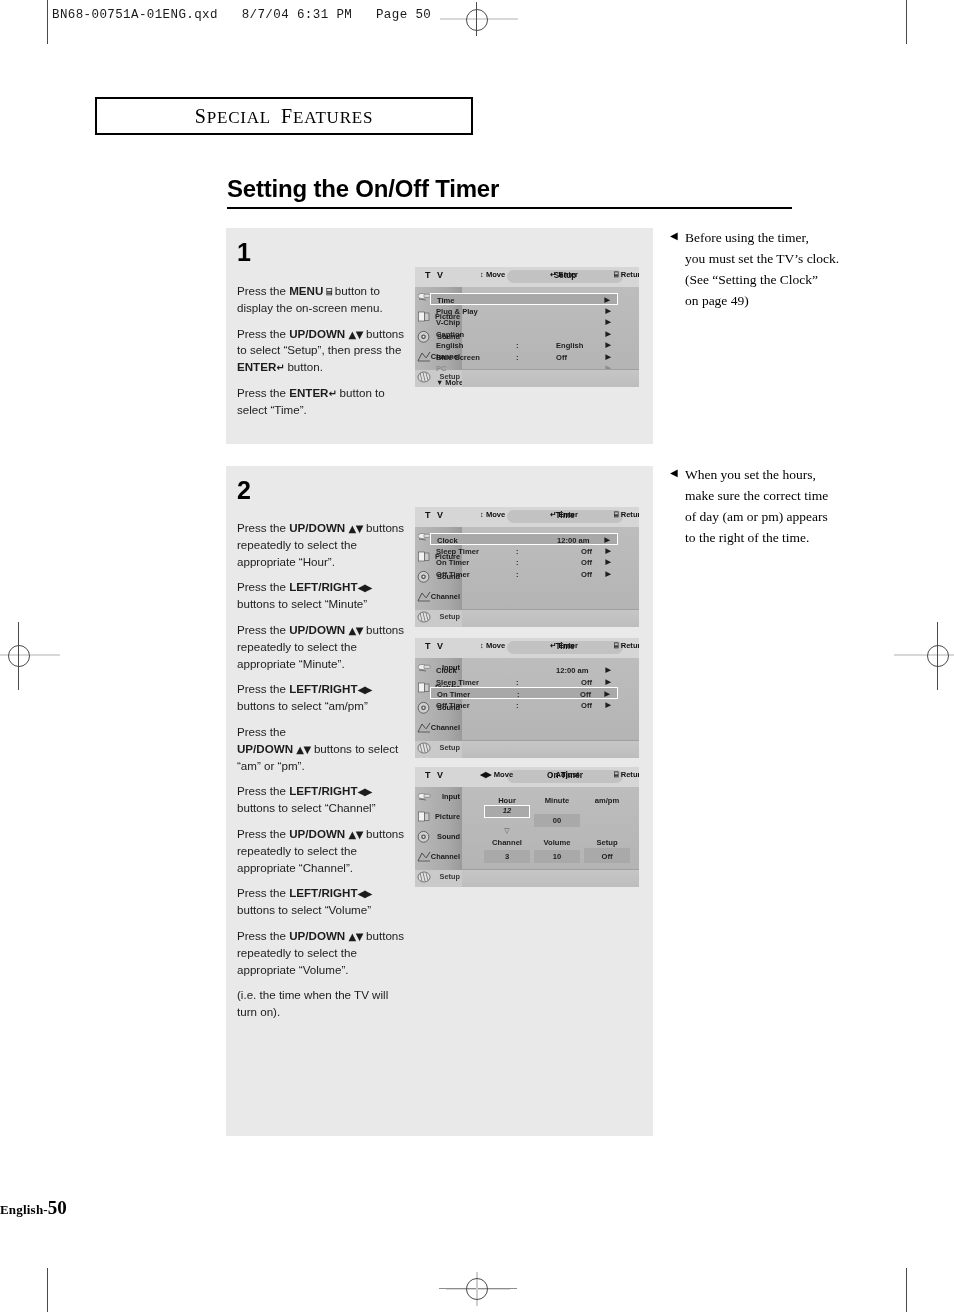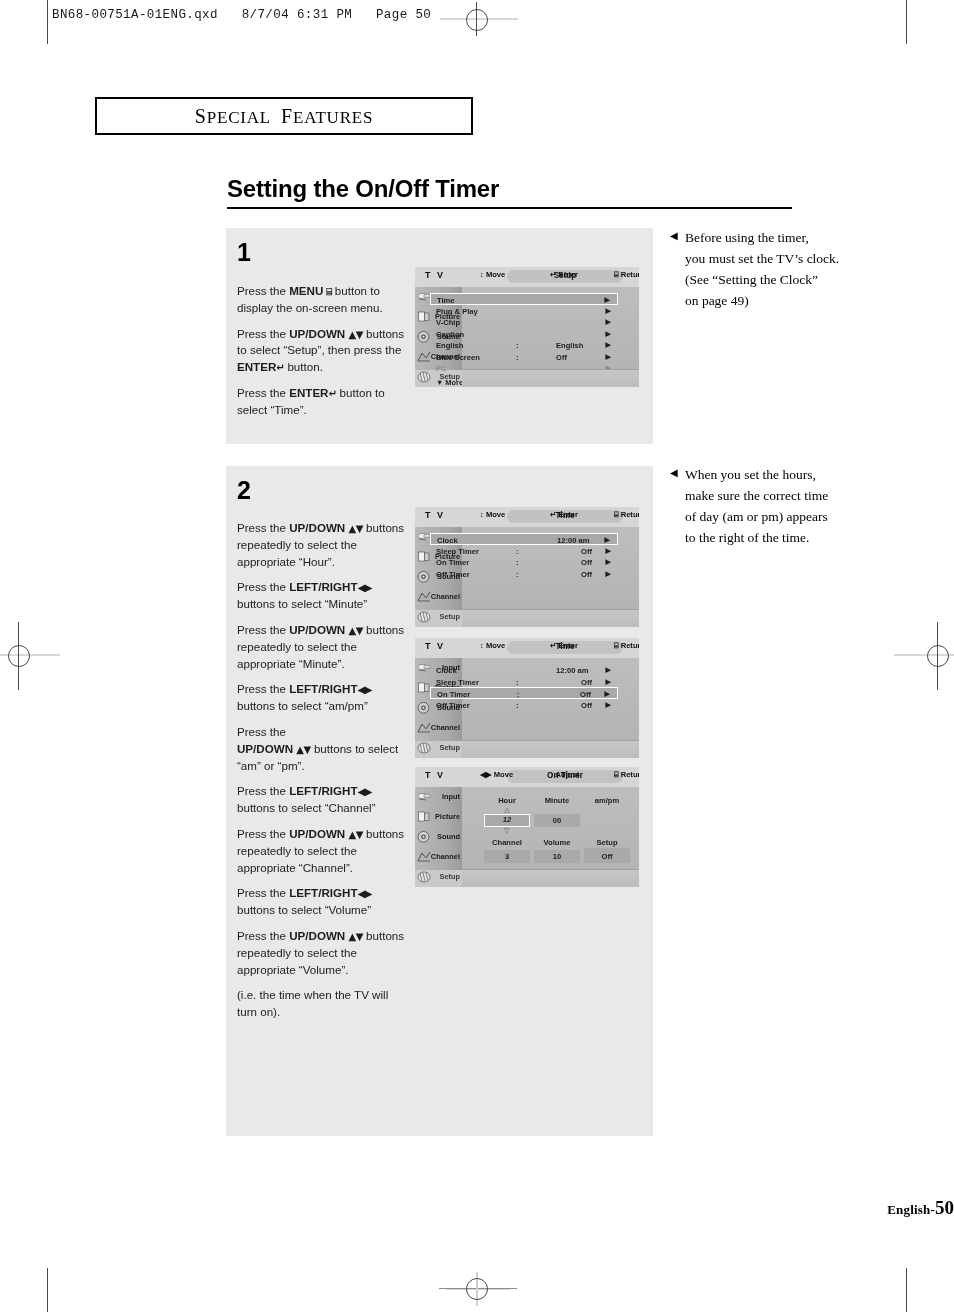--- a/index.html
+++ b/index.html
@@ -290,21 +290,21 @@
     display: block;
     margin-left: 15px;
   }
 
   
   .footer {
     position: absolute;
     left: 0;
     top: 1197px;
     width: 954px;
-    text-align: right;
+    text-align: left;
     font-family: "Liberation Serif", serif;
     color: #000;
   }
   .footer .lang {
     font-size: 13px;
     font-weight: bold;
     letter-spacing: 0.2px;
   }
   .footer .pnum {
     font-size: 19px;
@@ -655,21 +655,21 @@
           <ellipse cx="7" cy="7" rx="6" ry="5" fill="#e2e2e2" stroke="#4a4a4a" stroke-width="0.7"></ellipse>
           <path d="M3 3 L5 11 M6 2.5 L8 11 M9 3 L11 10.5" stroke="#6a6a6a" stroke-width="0.8"></path>
         </svg></span>
       <span class="lbl">Setup</span>
     </div>
     <div class="osd-content"></div>
     <div class="ot-hdr" style="left:69px; top:29px;">Hour</div>
     <div class="ot-hdr" style="left:119px; top:29px;">Minute</div>
     <div class="ot-hdr" style="left:169px; top:29px;">am/pm</div>
     <div class="ot-caret" style="left:69px; top:39px;">△</div>
-    <div class="ot-cell sel" style="left:69px; top:47px;font-style:italic;">12</div>
+    <div class="ot-cell sel" style="left:69px; top:38px;font-style:italic;">12</div>
     <div class="ot-cell" style="left:119px; top:47px;">00</div>
     <div class="ot-cell" style="left:169px; top:47px;margin-top:34px;">am</div>
     <div class="ot-caret" style="left:69px; top:60px;">▽</div>
     <div class="ot-hdr" style="left:69px; top:71px;">Channel</div>
     <div class="ot-hdr" style="left:119px; top:71px;">Volume</div>
     <div class="ot-hdr" style="left:169px; top:71px;">Setup</div>
     <div class="ot-cell" style="left:69px; top:83px;">3</div>
     <div class="ot-cell" style="left:119px; top:83px;">10</div>
     <div class="ot-cell" style="left:169px; top:83px;">Off</div>
     <div class="osd-botbar"></div>

